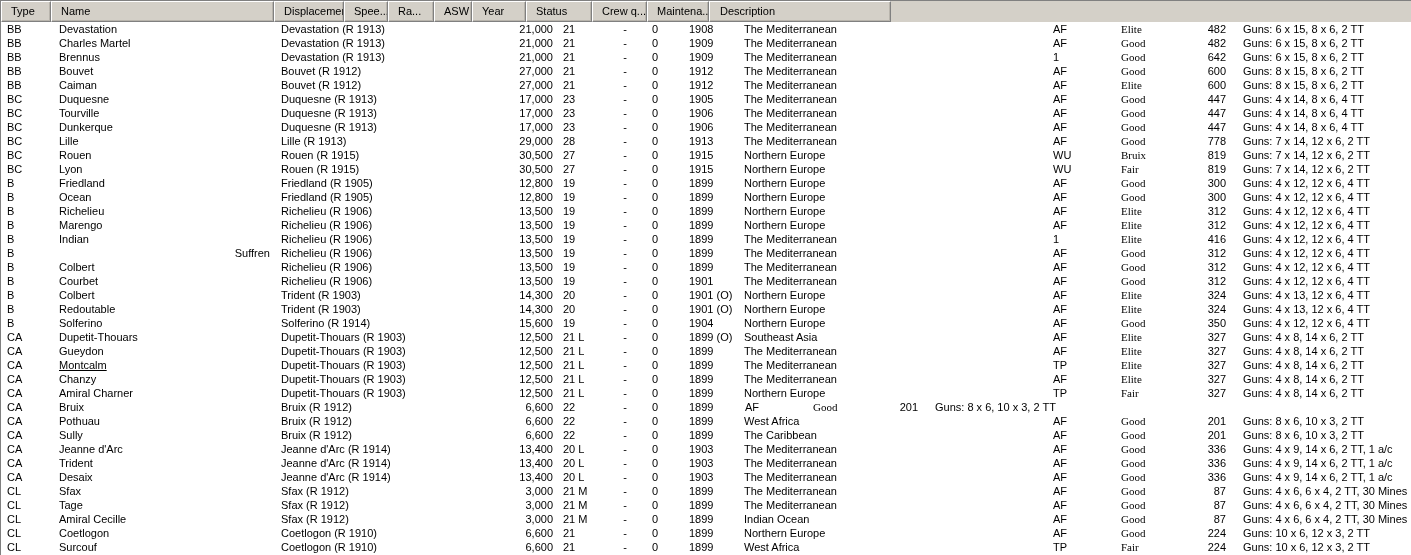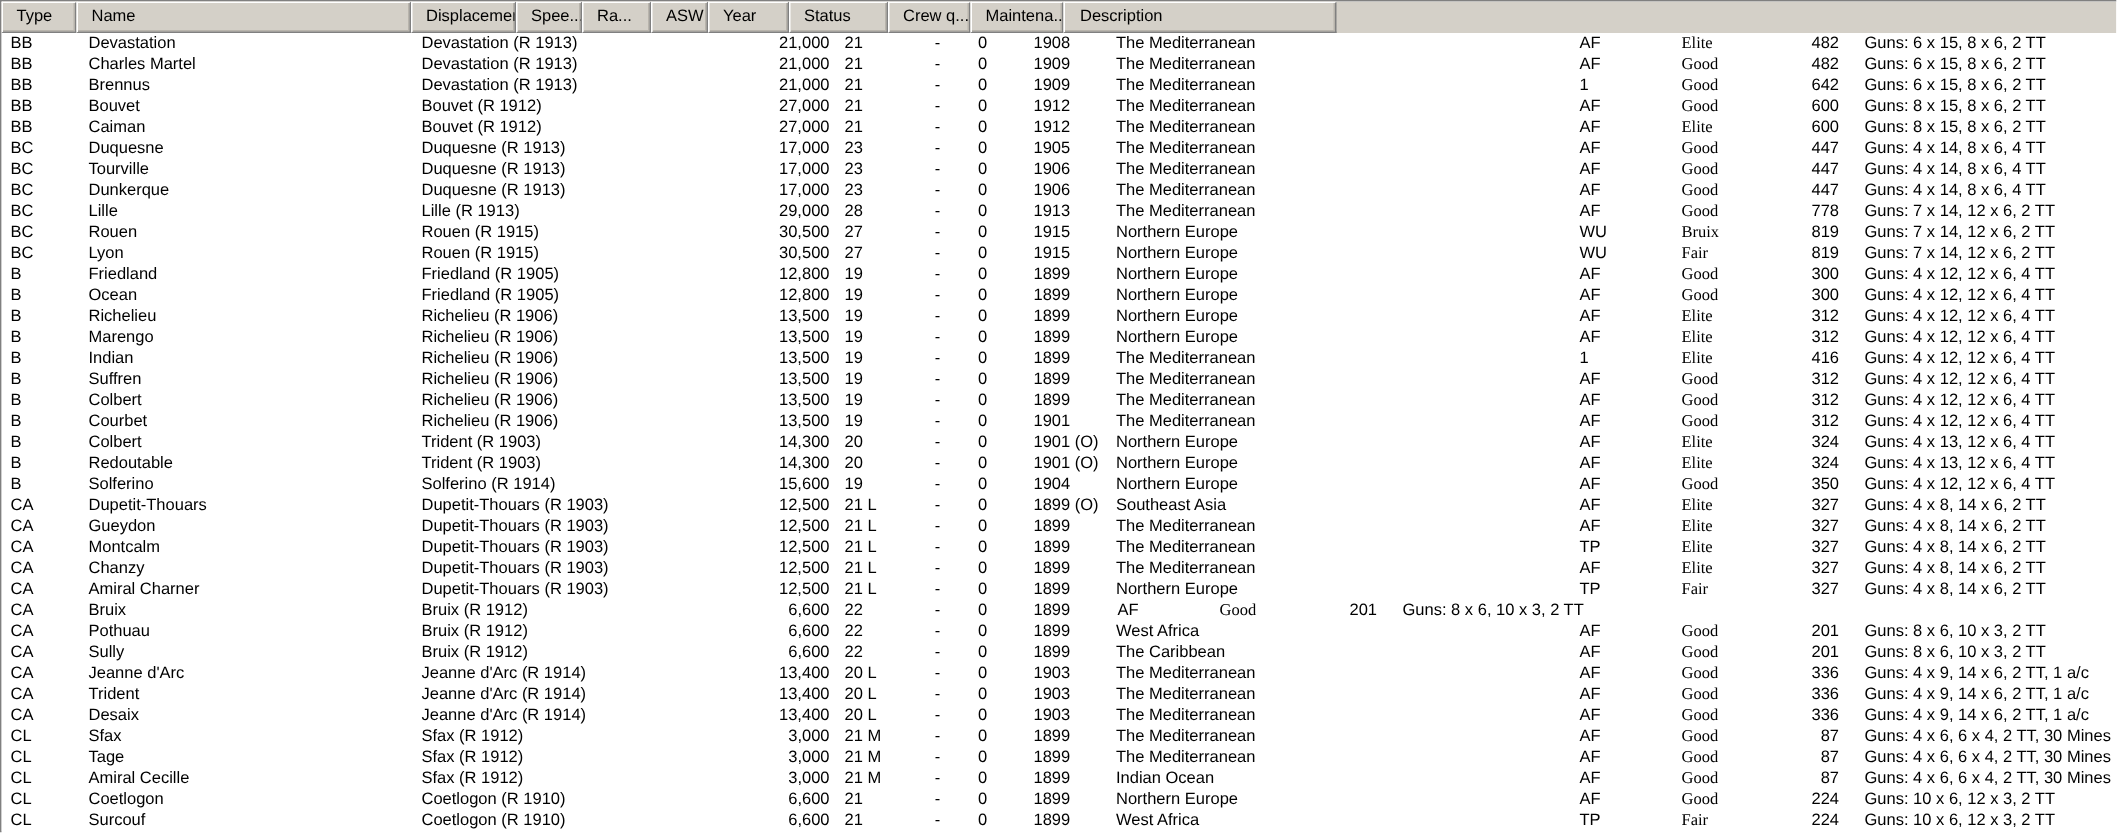--- a/index.html
+++ b/index.html
@@ -299,21 +299,21 @@
         <div class="cell cell-asw align-left" style="width: 38px;">0</div>
         <div class="cell cell-year align-left" style="width: 54px;">1899</div>
         <div class="cell cell-location align-left" style="width: 308px;">The Mediterranean</div>
         <div class="cell cell-status align-left" style="width: 66px;">1</div>
         <div class="cell cell-crew align-left" style="width: 55px;">Elite</div>
         <div class="cell cell-maintenance align-right" style="width: 62px;">416</div>
         <div class="cell cell-description align-left" style="width: 182px;">Guns: 4 x 12, 12 x 6, 4 TT</div>
       </div>
       <div class="row">
         <div class="cell cell-type align-left" style="width: 50px;">B</div>
-        <div class="cell cell-name align-left" style="width: 223px;">Suffren</div>
+        <div class="cell cell-name align-left" style="width: 223px; text-align: right;">Suffren</div>
         <div class="cell cell-class align-left" style="width: 213px;">Richelieu (R 1906)</div>
         <div class="cell cell-displacement align-right" style="width: 70px;">13,500</div>
         <div class="cell cell-speed align-left" style="width: 44px;">19</div>
         <div class="cell cell-range align-center" style="width: 46px;">-</div>
         <div class="cell cell-asw align-left" style="width: 38px;">0</div>
         <div class="cell cell-year align-left" style="width: 54px;">1899</div>
         <div class="cell cell-location align-left" style="width: 308px;">The Mediterranean</div>
         <div class="cell cell-status align-left" style="width: 66px;">AF</div>
         <div class="cell cell-crew align-left" style="width: 55px;">Good</div>
         <div class="cell cell-maintenance align-right" style="width: 62px;">312</div>
@@ -419,21 +419,21 @@
         <div class="cell cell-asw align-left" style="width: 38px;">0</div>
         <div class="cell cell-year align-left" style="width: 54px;">1899</div>
         <div class="cell cell-location align-left" style="width: 308px;">The Mediterranean</div>
         <div class="cell cell-status align-left" style="width: 66px;">AF</div>
         <div class="cell cell-crew align-left" style="width: 55px;">Elite</div>
         <div class="cell cell-maintenance align-right" style="width: 62px;">327</div>
         <div class="cell cell-description align-left" style="width: 182px;">Guns: 4 x 8, 14 x 6, 2 TT</div>
       </div>
       <div class="row">
         <div class="cell cell-type align-left" style="width: 50px;">CA</div>
-        <div class="cell cell-name align-left" style="width: 223px;">Montcalm</div>
+        <div class="cell cell-name align-left" style="width: 223px; text-decoration: underline;">Montcalm</div>
         <div class="cell cell-class align-left" style="width: 213px;">Dupetit-Thouars (R 1903)</div>
         <div class="cell cell-displacement align-right" style="width: 70px;">12,500</div>
         <div class="cell cell-speed align-left" style="width: 44px;">21 L</div>
         <div class="cell cell-range align-center" style="width: 46px;">-</div>
         <div class="cell cell-asw align-left" style="width: 38px;">0</div>
         <div class="cell cell-year align-left" style="width: 54px;">1899</div>
         <div class="cell cell-location align-left" style="width: 308px;">The Mediterranean</div>
         <div class="cell cell-status align-left" style="width: 66px;">TP</div>
         <div class="cell cell-crew align-left" style="width: 55px;">Elite</div>
         <div class="cell cell-maintenance align-right" style="width: 62px;">327</div>

